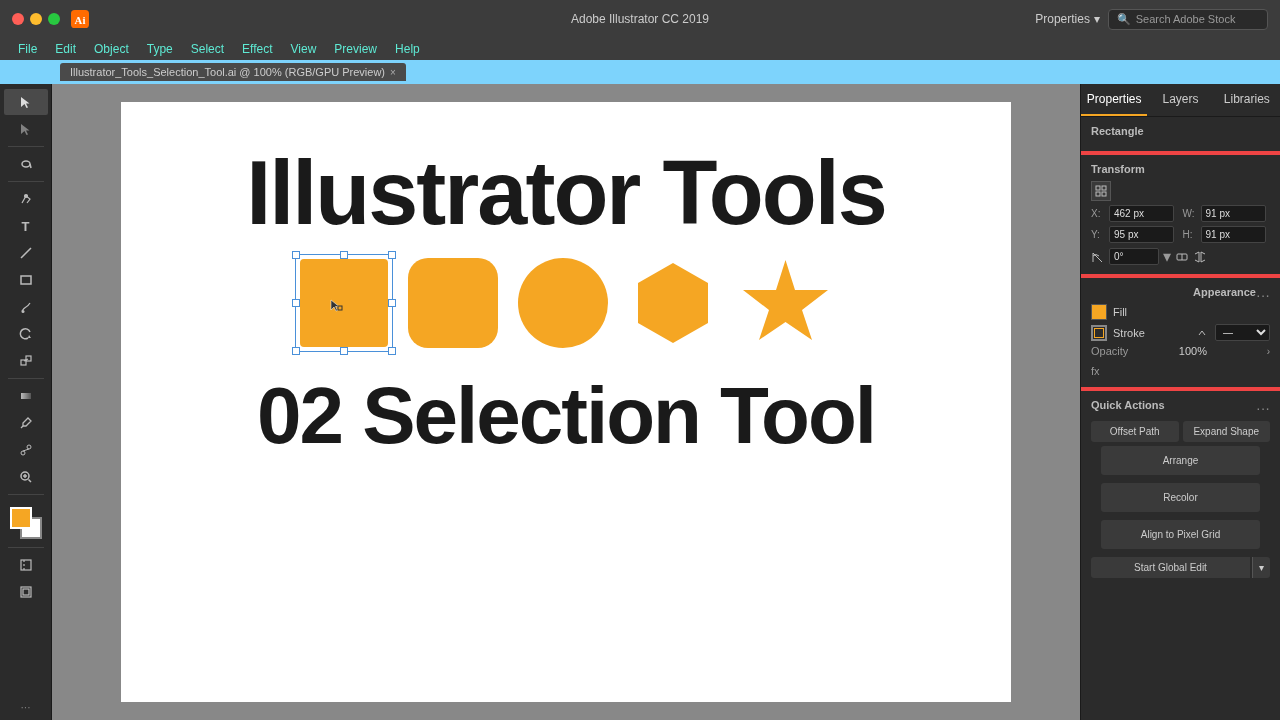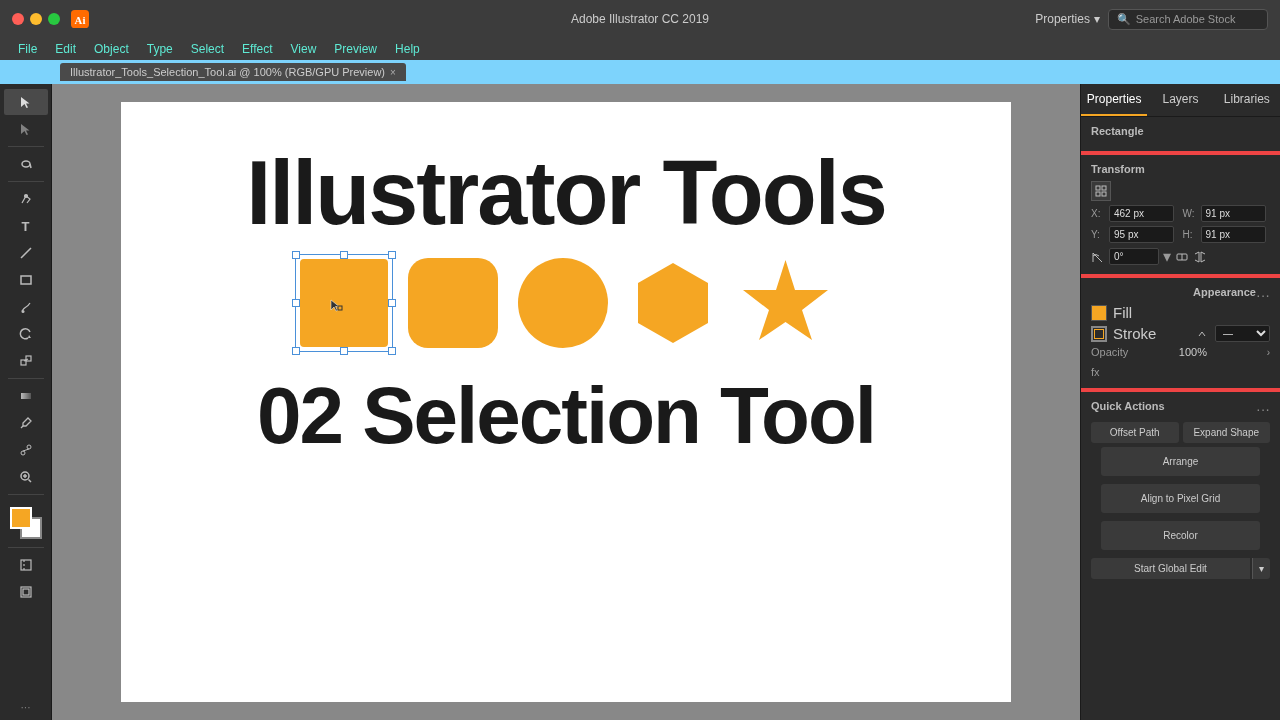--- a/index.html
+++ b/index.html
@@ -115,21 +115,21 @@
     .transform-row { display: flex; align-items: center; gap: 4px; }
     .transform-label { color: #999; font-size: 10px; width: 14px; }
     .transform-input {
       background: #1a1a1a; border: 1px solid #444; color: #ddd; font-size: 10px;
       padding: 2px 4px; width: 65px; border-radius: 2px;
     }
 
     .appearance-row { display: flex; align-items: center; gap: 6px; margin-bottom: 4px; }
     .color-swatch { width: 16px; height: 16px; border: 1px solid #555; cursor: pointer; }
     .fill-swatch { background: #f5a623; }
-    .appearance-label { color: #ccc; font-size: 15px; flex: 1; }
+    .appearance-label { color: #ccc; font-size: 11px; flex: 1; }
     .appearance-dropdown { background: #1a1a1a; border: 1px solid #444; color: #ddd; font-size: 10px; padding: 1px 3px; width: 55px; border-radius: 2px; cursor: pointer; }
     .opacity-row { display: flex; align-items: center; gap: 4px; }
     .opacity-value { color: #ccc; font-size: 11px; flex: 1; }
     .opacity-arrow { color: #999; font-size: 10px; cursor: pointer; }
     .fx-label { color: #999; font-size: 11px; }
     .qa-row { display: flex; gap: 4px; padding: 0 10px 4px; }
     .qa-btn {
       flex: 1; background: #3a3a3a; border: none; color: #ccc; font-size: 10px;
       padding: 5px 3px; border-radius: 3px; cursor: pointer; text-align: center;
     }
@@ -446,24 +446,24 @@
         <span style="color:#888;font-size:14px;cursor:pointer;">···</span>
       </div>
       <div class="qa-row">
         <button class="qa-btn">Offset Path</button>
         <button class="qa-btn">Expand Shape</button>
       </div>
       <div style="padding:0 10px 4px;">
         <button class="qa-btn-full">Arrange</button>
       </div>
       <div style="padding:0 10px 4px;">
+        <button class="qa-btn-full">Recolor</button>
+      </div>
+      <div style="padding:0 10px 4px;">
         <button class="qa-btn-full">Align to Pixel Grid</button>
-      </div>
-      <div style="padding:0 10px 4px;">
-        <button class="qa-btn-full">Recolor</button>
       </div>
       <div class="qa-dropdown-row">
         <button class="qa-dropdown-btn">Start Global Edit</button>
         <button class="qa-dropdown-arrow">▾</button>
       </div>
     </div>
   </div>
 
 </div>
 

